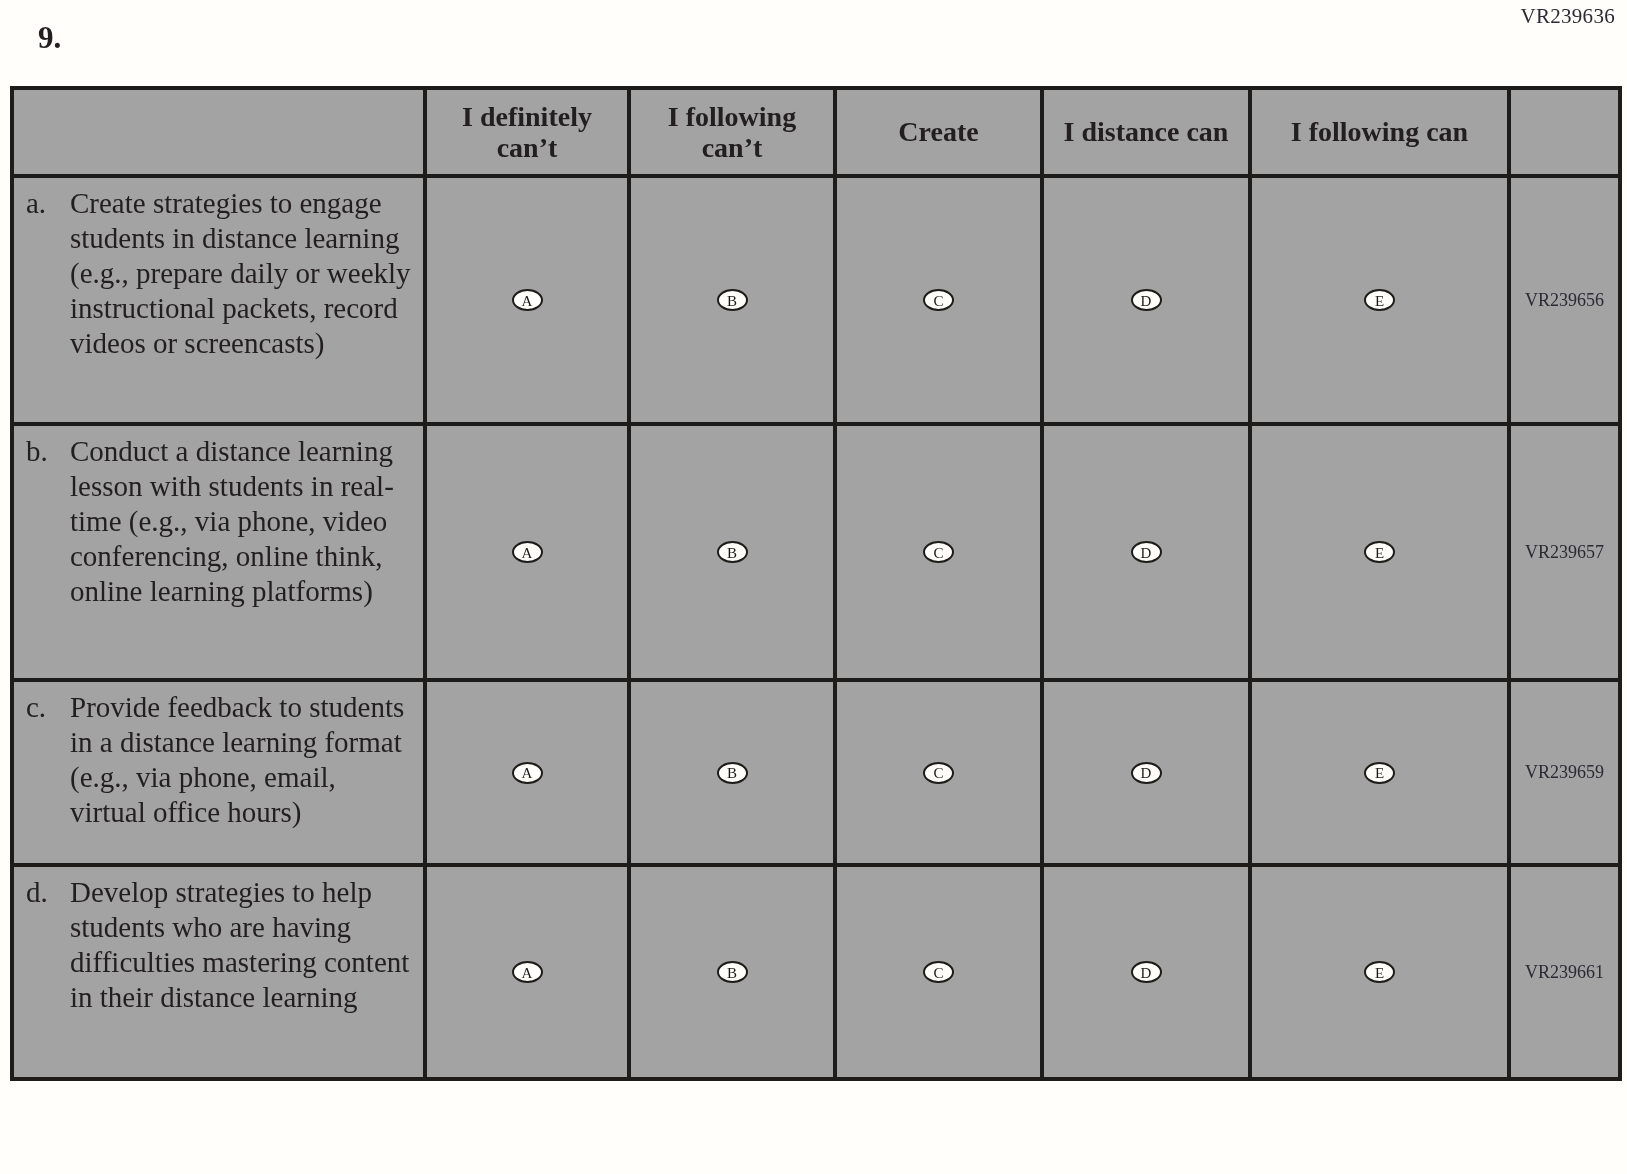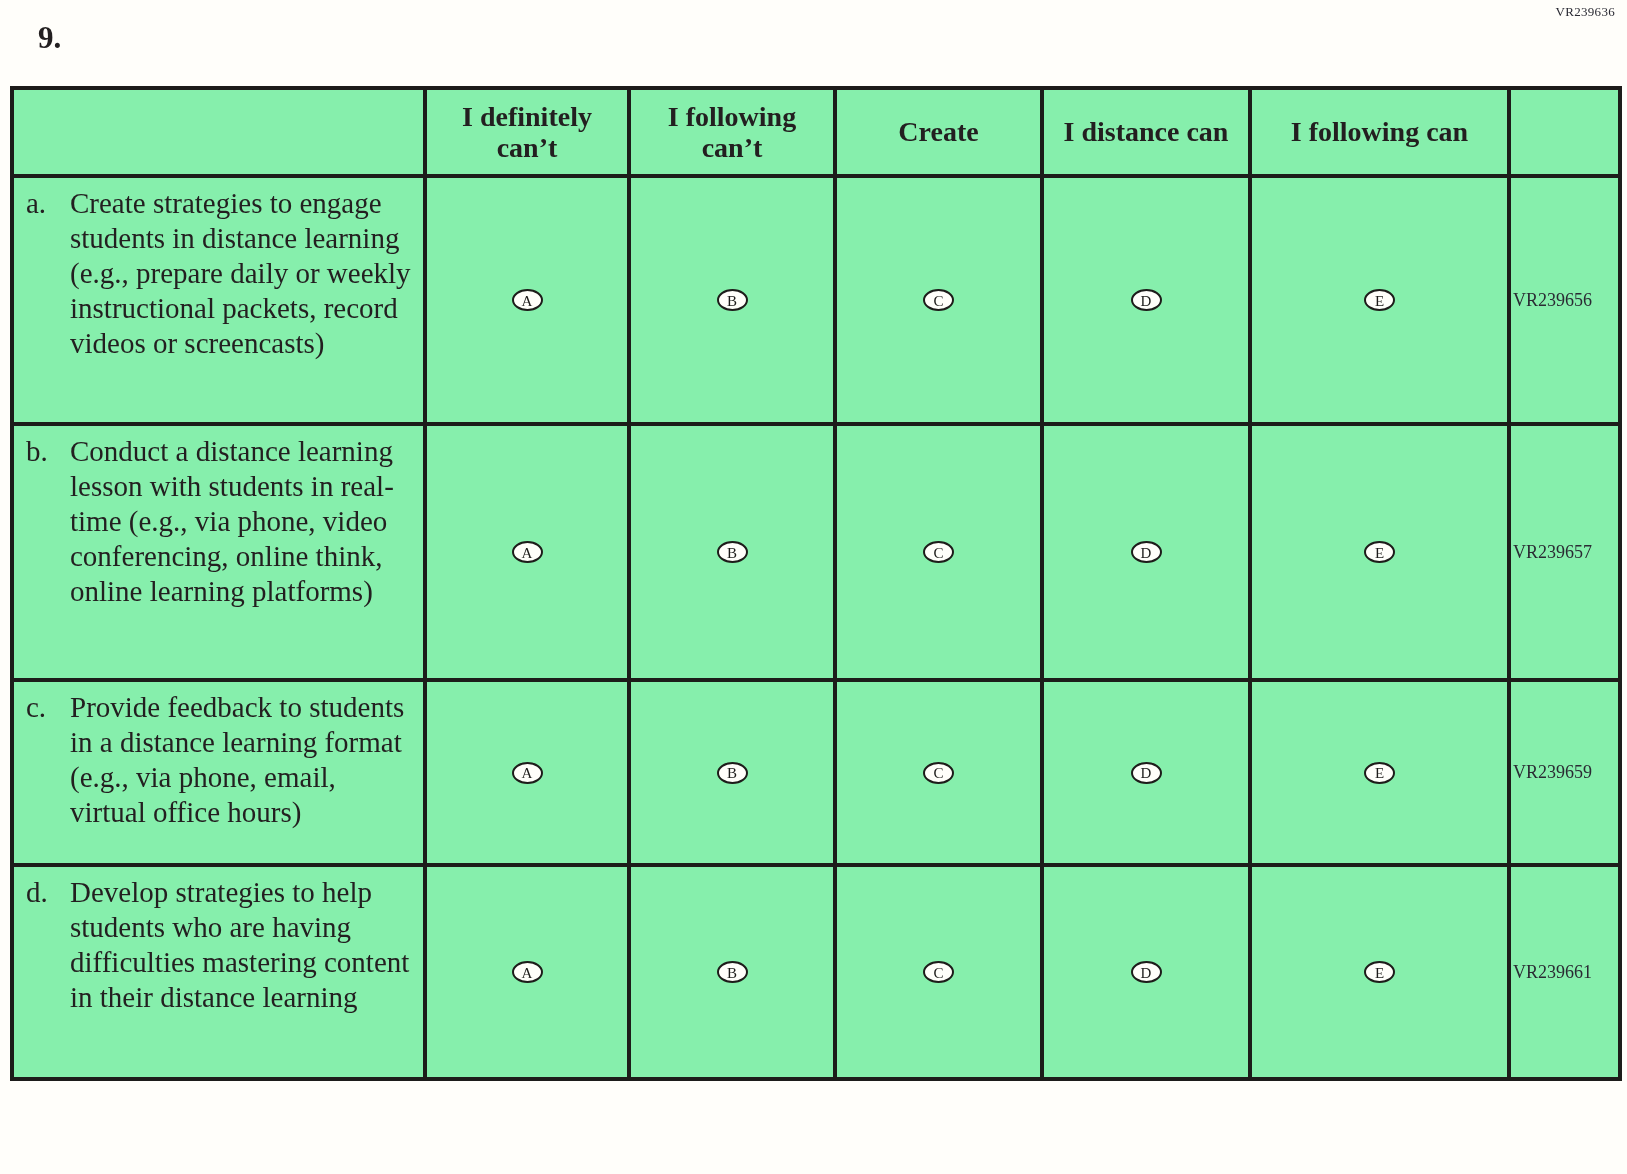--- a/index.html
+++ b/index.html
@@ -7,21 +7,21 @@
     width: 1627px; height: 1174px;
     background: #fffefa;
     font-family: "Liberation Serif", "DejaVu Serif", serif;
     color: #231f20;
     overflow: hidden;
     position: relative;
   }
   .page-code {
     position: absolute;
     top: 4px; right: 12px;
-    font-size: 13px;
+    font-size: 21px;
     letter-spacing: 0.3px;
     color: #2a2a33;
   }
   .question {
     display: flex;
     margin: 20px 0 0 38px;
   }
   .qnum {
     font-weight: bold;
     font-size: 31px;
@@ -33,21 +33,21 @@
     line-height: 1.18;
     max-width: 1240px;
   }
   .qtext b { font-weight: bold; }
 
   table.matrix {
     border-collapse: collapse;
     table-layout: fixed;
     margin: 30px 0 0 10px;
     width: 1608px;
-    background: #86efac;
+    background: #a3a3a3;
   }
   table.matrix th, table.matrix td {
     border: 4px solid #1d1c1a;
   }
   thead th {
     height: 88px;
     font-weight: bold;
     font-size: 28px;
     line-height: 1.12;
     text-align: center;
@@ -86,20 +86,21 @@
     cursor: pointer;
   }
   .bubble-letter {
     font-size: 15px;
     line-height: 1;
     font-family: "Liberation Serif", serif;
     color: #1d1c1a;
     transform: translateY(0.5px);
   }
   td.code-cell {
+    text-align: center;
     font-size: 18px;
     color: #2a2a33;
     padding: 0 2px;
   }
 </style>
 </head>
 <body>
 
 <div class="page-code">VR239636</div>
 

